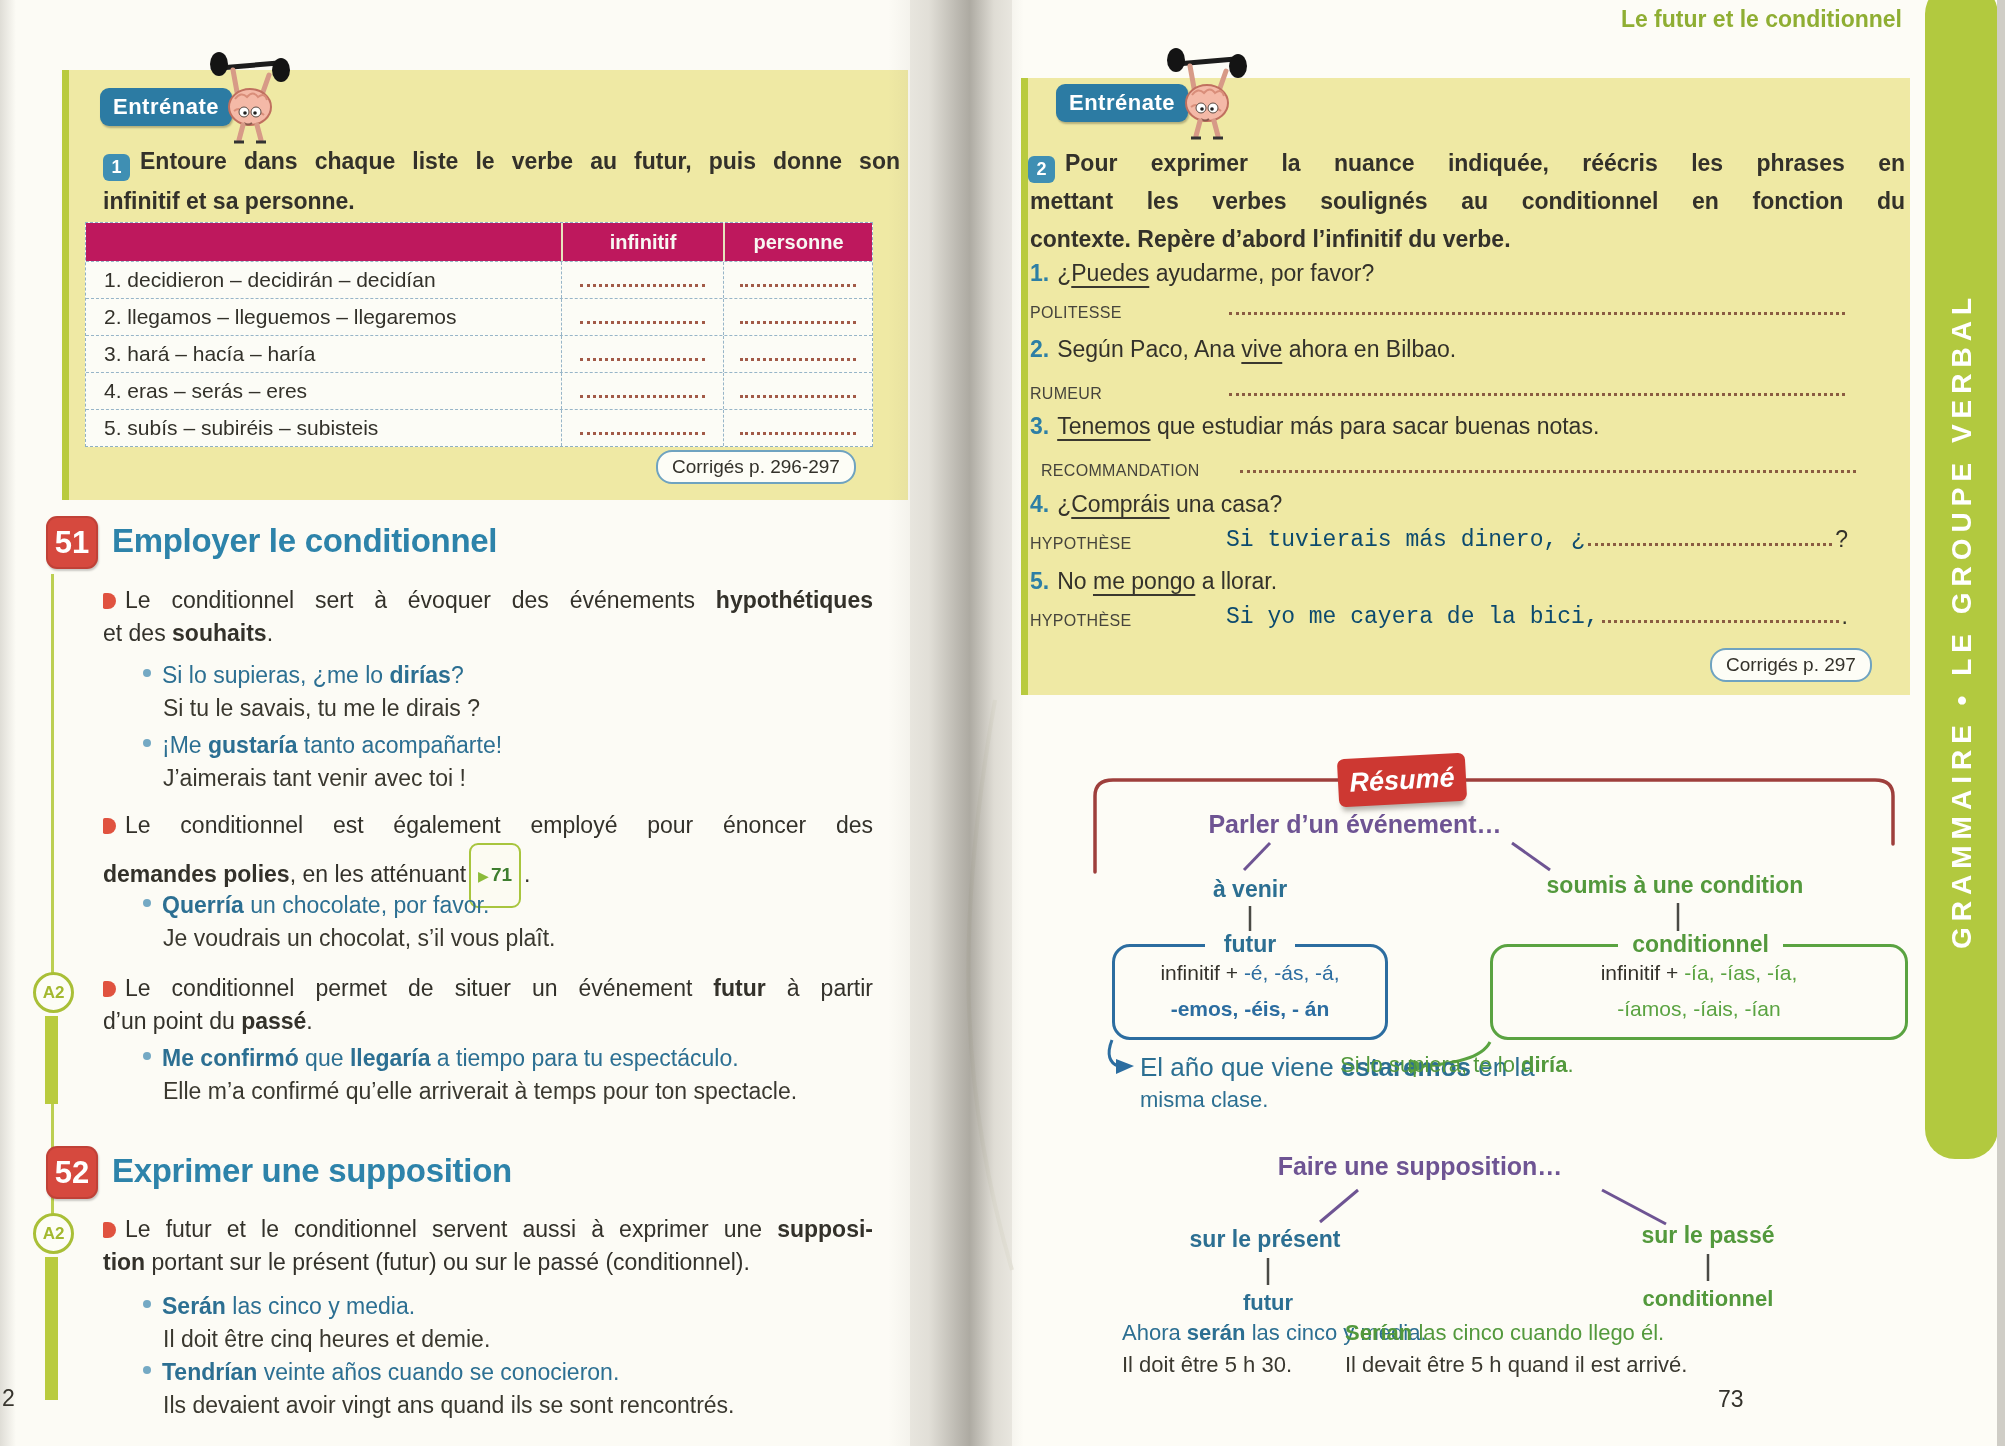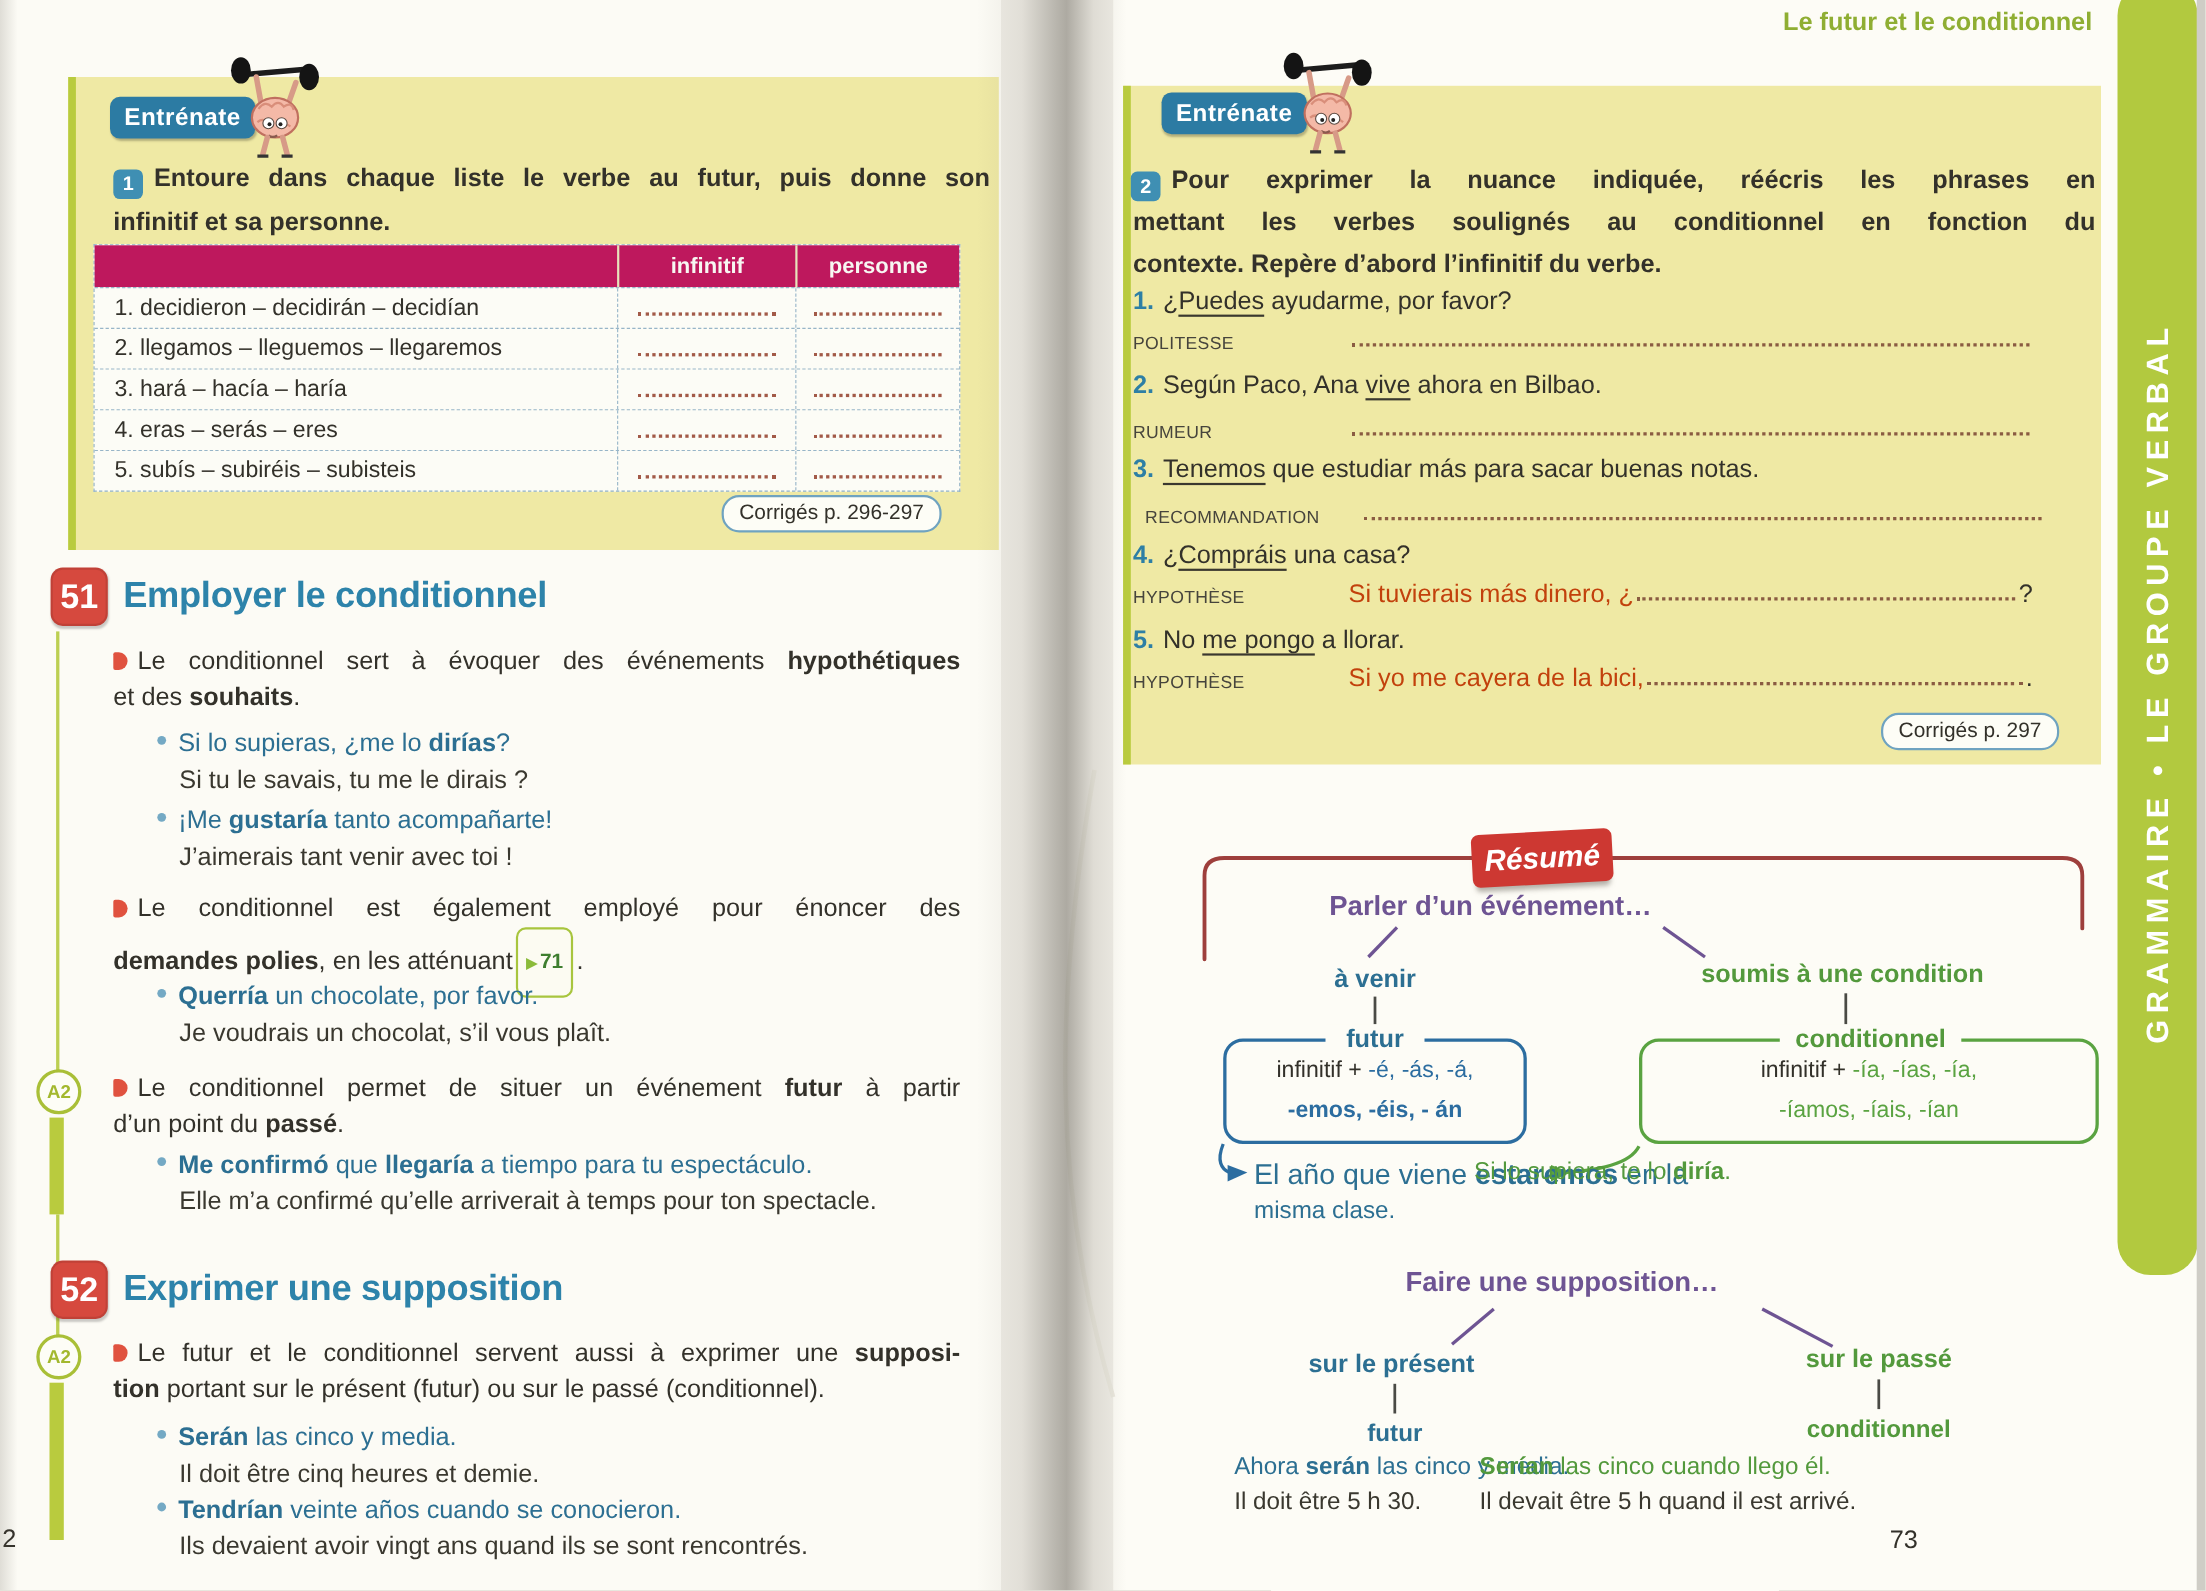--- a/index.html
+++ b/index.html
@@ -62,21 +62,21 @@
   .hc3{flex:1;border-left:2px solid #e7e3bc;}
   .xt-row{display:flex;height:36px;border-top:1px dashed #97b5c8;align-items:center;font-size:21px;}
   .xt-row .c1{width:475px;padding-left:18px;box-sizing:border-box;white-space:nowrap;}
   .xt-row .c2{width:162px;align-self:stretch;border-left:1px dashed #97b5c8;display:flex;align-items:center;justify-content:center;box-sizing:border-box;}
   .xt-row .c3{flex:1;align-self:stretch;border-left:1px dashed #97b5c8;display:flex;align-items:center;justify-content:center;box-sizing:border-box;}
   .cellDots{width:78%;border-bottom:3px dotted #a25a48;height:10px;}
   .label-sm{font-size:16px;color:#46443c;letter-spacing:.3px;white-space:nowrap;}
   .dotrow{position:absolute;display:flex;align-items:flex-end;height:30px;}
   .dotrow .lab{width:196px;}
   .dotfill{flex:1;border-bottom:3px dotted #8a5c42;margin:0 3px 7px 3px;}
-  .dotrow .pre{font-size:23px;color:#c2410c;white-space:nowrap;}
+  .dotrow .pre{font-size:23px;color:#0c4a6e;white-space:nowrap;font-family:Liberation Mono, monospace;}
   .dotrow .post{font-size:23px;color:#33312a;margin-bottom:0;}
   .box-frame{position:absolute;border-radius:18px;box-sizing:border-box;}
   .box-label{position:absolute;text-align:center;background:#fdfcf6;font-size:23px;white-space:nowrap;}
   .box-line{position:absolute;width:100%;text-align:center;font-size:21px;white-space:nowrap;}
   .resume-badge{position:absolute;background:#cd3832;color:#fff;font-weight:700;font-style:italic;
      font-size:27px;display:flex;align-items:center;justify-content:center;border-radius:7px;
      transform:rotate(-3deg);box-shadow:0 7px 5px -3px rgba(120,115,105,.55);}
   .side-tab{position:absolute;left:1925px;top:-16px;width:73px;height:1175px;background:#b2c93f;border-radius:30px;}
   .side-tab span{position:absolute;bottom:210px;left:50%;writing-mode:vertical-rl;
      transform:translateX(-50%) rotate(180deg);color:#fff;font-weight:700;font-size:28px;

